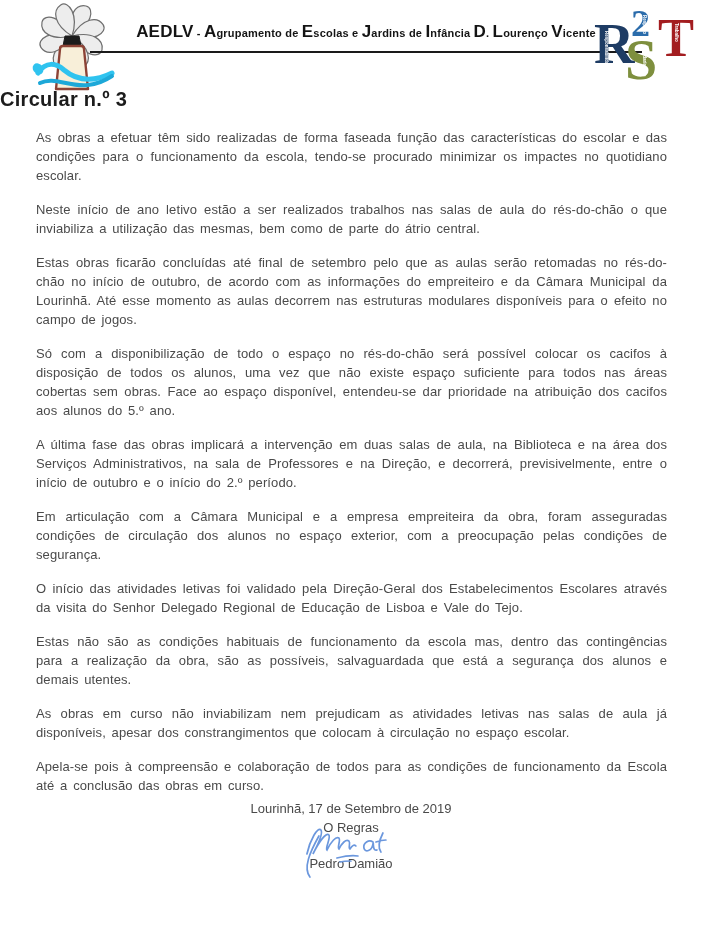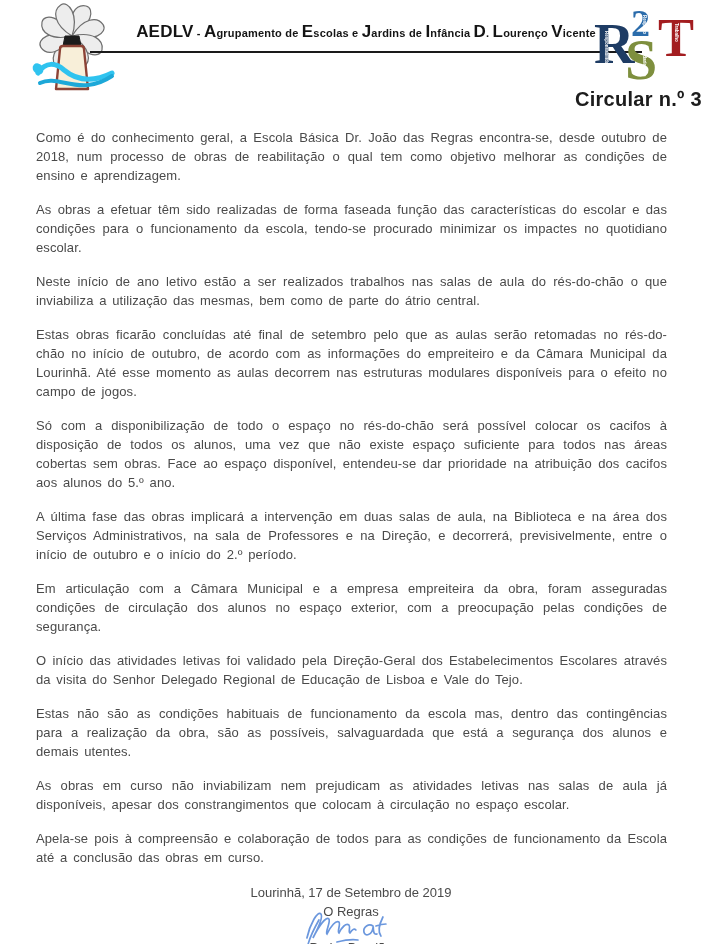--- a/index.html
+++ b/index.html
@@ -46,35 +46,35 @@
   .r2st .item-1 { left:39px; top:0px;  font-size:38px; z-index:1; }   
   .r2st .item-1 .word { left:10px; top:7px; }
   .r2st .item-2 { left:33px; top:28px; font-size:58px; z-index:3; }   
   .r2st .item-2 .word { left:16px; top:11px; }
   .r2st .item-3 { left:66px; top:8px;  font-size:54px; z-index:1; }   
   .r2st .item-3 .word { left:15px; top:7px; }
 
   
   .doc-title {
     margin-top:6px;
-    text-align:right;
+    text-align:left;
     font-size:20px; font-weight:bold; color:#1c1c1c;
     letter-spacing:0.3px;
   }
 
   
   .body-text {
     padding:17px 35px 0 36px;
     font-size:13px; line-height:19px;
     text-align:justify;
     letter-spacing:0.1px; word-spacing:2px;
     color:#4a4a4a;
   }
   .body-text p { margin-bottom:15px; }
-  .body-text p:last-child { margin-bottom:16px; }
+  .body-text p:last-child { margin-bottom:4px; }
 
   
   .footer { position:relative; text-align:center; margin-top:3px;
             font-size:13px; line-height:19px; color:#4a4a4a; }
   .signer-name { margin-top:17px; }
   .signature-svg {
     position:absolute; left:50%; top:15px;
     transform:translateX(-44%);
     width:132px; height:66px;
     pointer-events:none;
@@ -122,21 +122,20 @@
         <span class="r2st-letter item-3" style="color: rgb(163, 29, 32);">
         <b class="glyph">T</b>
         <i class="word">Trabalho</i>
       </span>
       </div>
   </div>
 
   <div class="doc-title">Circular n.º 3</div>
 
   <div class="body-text">
-      <p class="item-0">Como é do conhecimento geral, a Escola Básica Dr. João das Regras encontra-se, desde outubro de 2018, num processo de obras de reabilitação o qual tem como objetivo melhorar as condições de ensino e aprendizagem.</p>
       <p class="item-1">As obras a efetuar têm sido realizadas de forma faseada função das características do escolar e das condições para o funcionamento da escola, tendo-se procurado minimizar os impactes no quotidiano escolar.</p>
       <p class="item-2">Neste início de ano letivo estão a ser realizados trabalhos nas salas de aula do rés-do-chão o que inviabiliza a utilização das mesmas, bem como de parte do átrio central.</p>
       <p class="item-3">Estas obras ficarão concluídas até final de setembro pelo que as aulas serão retomadas no rés-do-chão no início de outubro, de acordo com as informações do empreiteiro e da Câmara Municipal da Lourinhã. Até esse momento as aulas decorrem nas estruturas modulares disponíveis para o efeito no campo de jogos.</p>
       <p class="item-4">Só com a disponibilização de todo o espaço no rés-do-chão será possível colocar os cacifos à disposição de todos os alunos, uma vez que não existe espaço suficiente para todos nas áreas cobertas sem obras. Face ao espaço disponível, entendeu-se dar prioridade na atribuição dos cacifos aos alunos do 5.º ano.</p>
       <p class="item-5">A última fase das obras implicará a intervenção em duas salas de aula, na Biblioteca e na área dos Serviços Administrativos, na sala de Professores e na Direção, e decorrerá, previsivelmente, entre o início de outubro e o início do 2.º período.</p>
       <p class="item-6">Em articulação com a Câmara Municipal e a empresa empreiteira da obra, foram asseguradas condições de circulação dos alunos no espaço exterior, com a preocupação pelas condições de segurança.</p>
       <p class="item-7">O início das atividades letivas foi validado pela Direção-Geral dos Estabelecimentos Escolares através da visita do Senhor Delegado Regional de Educação de Lisboa e Vale do Tejo.</p>
       <p class="item-8">Estas não são as condições habituais de funcionamento da escola mas, dentro das contingências para a realização da obra, são as possíveis, salvaguardada que está a segurança dos alunos e demais utentes.</p>
       <p class="item-9">As obras em curso não inviabilizam nem prejudicam as atividades letivas nas salas de aula já disponíveis, apesar dos constrangimentos que colocam à circulação no espaço escolar.</p>
       <p class="item-10">Apela-se pois à compreensão e colaboração de todos para as condições de funcionamento da Escola até a conclusão das obras em curso.</p>

